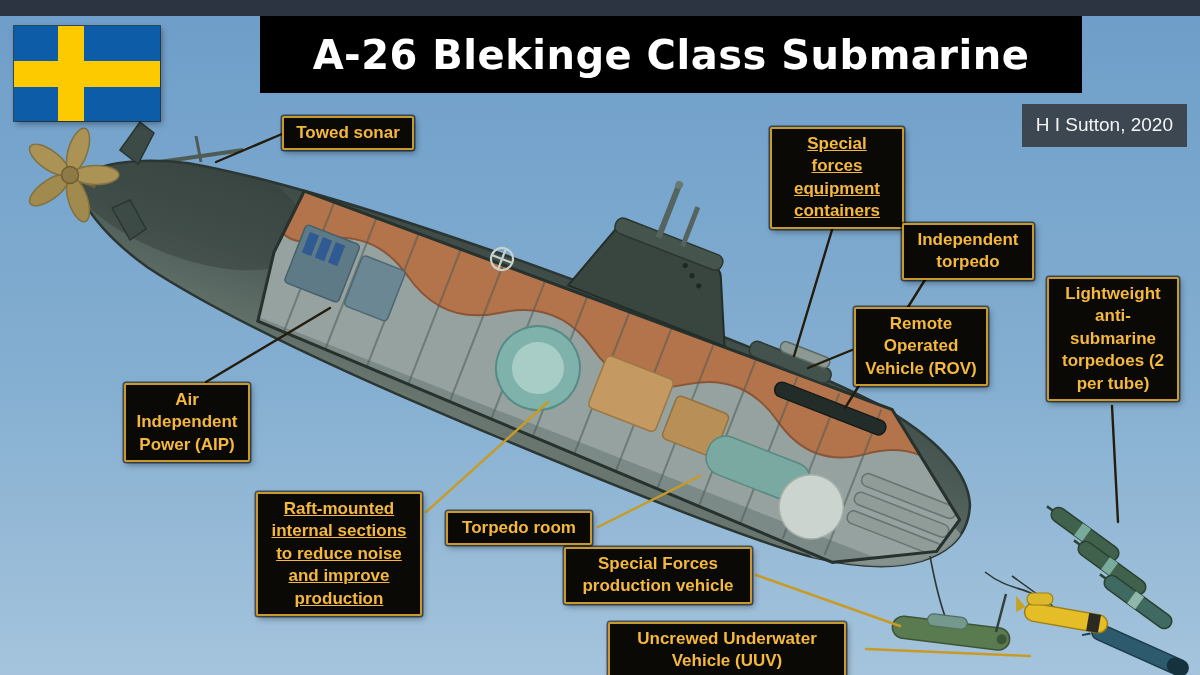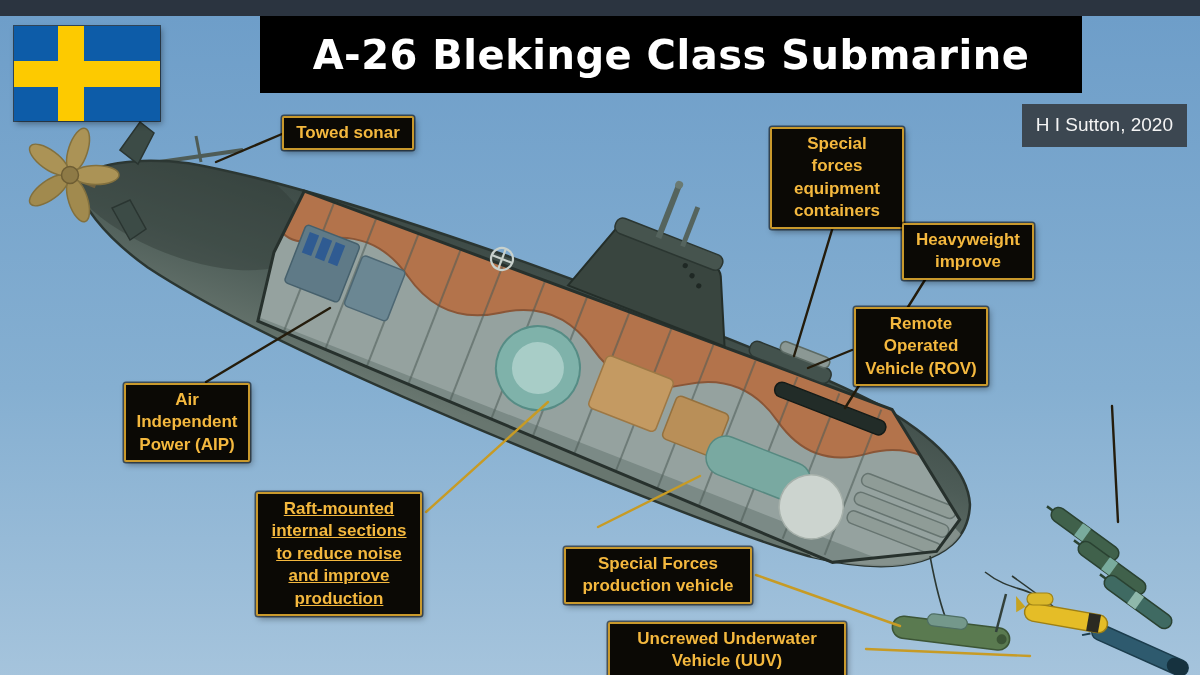--- a/index.html
+++ b/index.html
@@ -220,21 +220,23 @@
   </div>
 
   <div class="flag">
     <div class="h"></div>
     <div class="v"></div>
   </div>
 
   <div class="credit">H I Sutton, 2020</div>
 
   <div class="label" style="left:282px;top:100px;width:112px;">Towed sonar</div>
-  <div class="label" style="left:770px;top:111px;width:114px;">Special forces equipment containers</div>
-  <div class="label" style="left:902px;top:207px;width:112px;">Heavyweight improve</div>
+  <div class="label" style="left:770px;top:111px;width:114px;text-decoration:underline;">Special forces equipment containers</div>
+  <div class="label" style="left:902px;top:207px;width:112px;">Independent torpedo</div>
+  <div class="label" style="left:1047px;top:261px;width:112px;">Lightweight anti-submarine torpedoes (2 per tube)</div>
   <div class="label" style="left:124px;top:367px;width:106px;">Air Independent Power (AIP)</div>
   <div class="label" style="left:854px;top:291px;width:114px;">Remote Operated Vehicle (ROV)</div>
   <div class="label" style="left:256px;top:476px;width:146px;text-decoration:underline;">Raft-mounted internal sections to reduce noise and improve production</div>
+  <div class="label" style="left:446px;top:495px;width:126px;">Torpedo room</div>
   <div class="label" style="left:564px;top:531px;width:168px;">Special Forces production vehicle</div>
   <div class="label" style="left:608px;top:606px;width:218px;">Uncrewed Underwater Vehicle (UUV)</div>
 
 </div>
 
 </body></html>

